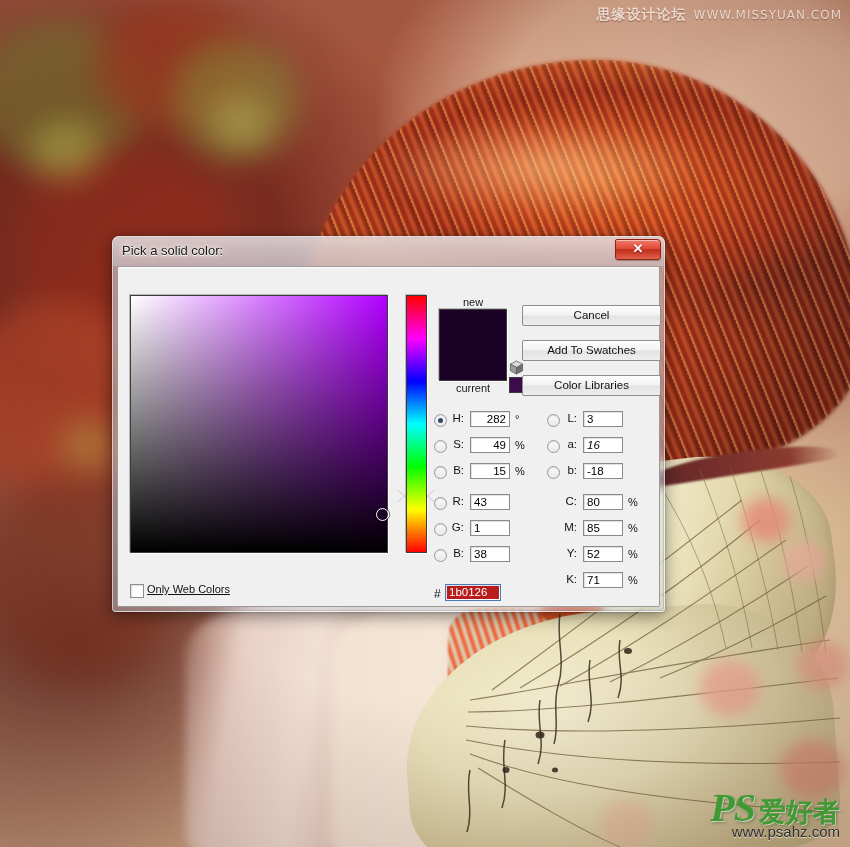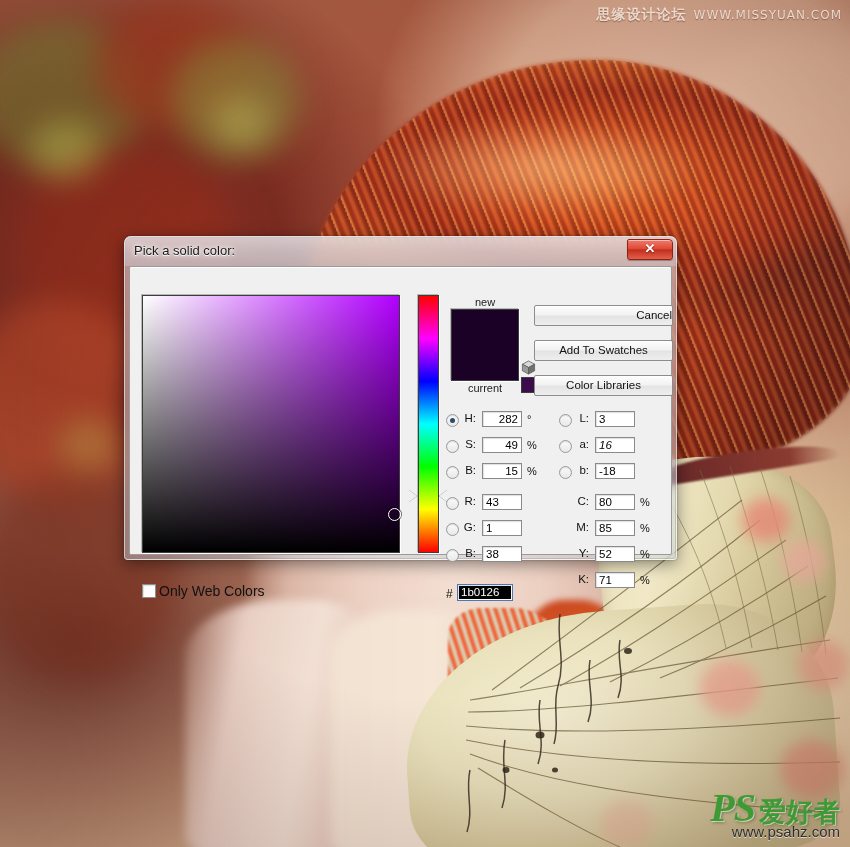--- a/index.html
+++ b/index.html
@@ -158,21 +158,21 @@
   }
   #wm-logo .site{
     font-family:"Liberation Sans", sans-serif;
     font-size:15px;font-weight:normal;color:#2f2f2f;
     text-shadow:0 1px 0 rgba(255,255,255,.6);
     margin-top:-4px;
   }
 
   
   #dialog{
-    position:absolute;left:124px;top:236px;width:553px;height:324px;
+    position:absolute;left:112px;top:236px;width:553px;height:376px;
     border-radius:7px 7px 4px 4px;
     box-shadow:0 4px 16px rgba(0,0,0,.45), 0 0 2px rgba(0,0,0,.4);
   }
   .glass{
     position:absolute;inset:0;border-radius:7px 7px 4px 4px;
     background:linear-gradient(180deg, rgba(235,240,245,.55) 0%, rgba(215,225,235,.45) 42%, rgba(200,212,225,.42) 100%);
     backdrop-filter:blur(6px);
     border:1px solid rgba(255,255,255,.55);
     box-shadow:inset 0 0 0 1px rgba(120,140,160,.35);
   }
@@ -303,34 +303,34 @@
 
   
   #hex-hash{position:absolute;left:316px;top:320px;font-size:12px;color:#111;}
   #hex-input{
     position:absolute;left:327px;top:317px;width:56px;height:17px;
     background:#ffffff;border:1px solid #4a7ab5;
     box-shadow:inset 1px 1px 1px rgba(0,0,0,.12);
     box-sizing:border-box;
   }
   #hex-val{
-    display:block;margin:1px;background:#000000;color:#ffffff;
+    display:block;margin:1px;background:#b91c1c;color:#ffffff;
     font-size:11.5px;line-height:13px;padding:0 2px;
     font-family:"Liberation Sans", sans-serif;
   }
 
   
   #webcolors{position:absolute;left:12px;top:316px;height:16px;}
   #webcolors .box{
     position:absolute;left:0;top:1px;width:12px;height:12px;
     background:#fdfdfd;border:1px solid #8e8e8e;
     box-shadow:inset 1px 1px 1px rgba(0,0,0,.12);
     cursor:pointer;
   }
-  #webcolors .lbl{position:absolute;left:17px;top:0px;font-size:14px;color:#111;white-space:nowrap;}
+  #webcolors .lbl{position:absolute;left:17px;top:0px;font-size:11px;color:#111;white-space:nowrap;text-decoration:underline;}
 </style>
 </head>
 <body>
 
 <div id="photo">
   <div class="bg-base"></div>
 
   <div class="wrap-blur">
     <div class="blob" style="left:-30px;top:20px;width:180px;height:150px;background:#7d8f3a;opacity:.55;"></div>
     <div class="blob" style="left:95px;top:0px;width:160px;height:130px;background:#a33b21;opacity:.75;"></div>
@@ -453,21 +453,21 @@
       <div class="nc-label">current</div>
     </div>
 
     <svg id="cube-icon" viewBox="0 0 16 16">
       <polygon points="8,1 14.5,4.5 8,8 1.5,4.5" fill="#d9d9d9" stroke="#5a5a5a" stroke-width="0.8"></polygon>
       <polygon points="1.5,4.5 8,8 8,15 1.5,11.5" fill="#9b9b9b" stroke="#5a5a5a" stroke-width="0.8"></polygon>
       <polygon points="14.5,4.5 8,8 8,15 14.5,11.5" fill="#707070" stroke="#5a5a5a" stroke-width="0.8"></polygon>
     </svg>
     <div id="oog-swatch" style="background: rgb(59, 11, 74);"></div>
 
-    <div class="btn" style="left:404px;top:38px;text-align:right;">Cancel</div>
+    <div class="btn" style="left:404px;top:38px;">Cancel</div>
     <div class="btn" style="left:404px;top:108px;">Color Libraries</div>
     <div class="btn" style="left:404px;top:73px;">Add To Swatches</div>
 
     <div class="vrow" style="left:316px;top:144px;">
       <div class="radio on"></div>
       <div class="vlabel" style="left:14px;width:16px;">H:</div>
       <div class="vinput" style="left:36px;text-align:right;">282</div>
       <div class="vunit" style="left:81px;">°</div>
     </div>
     <div class="vrow" style="left:316px;top:170px;">

